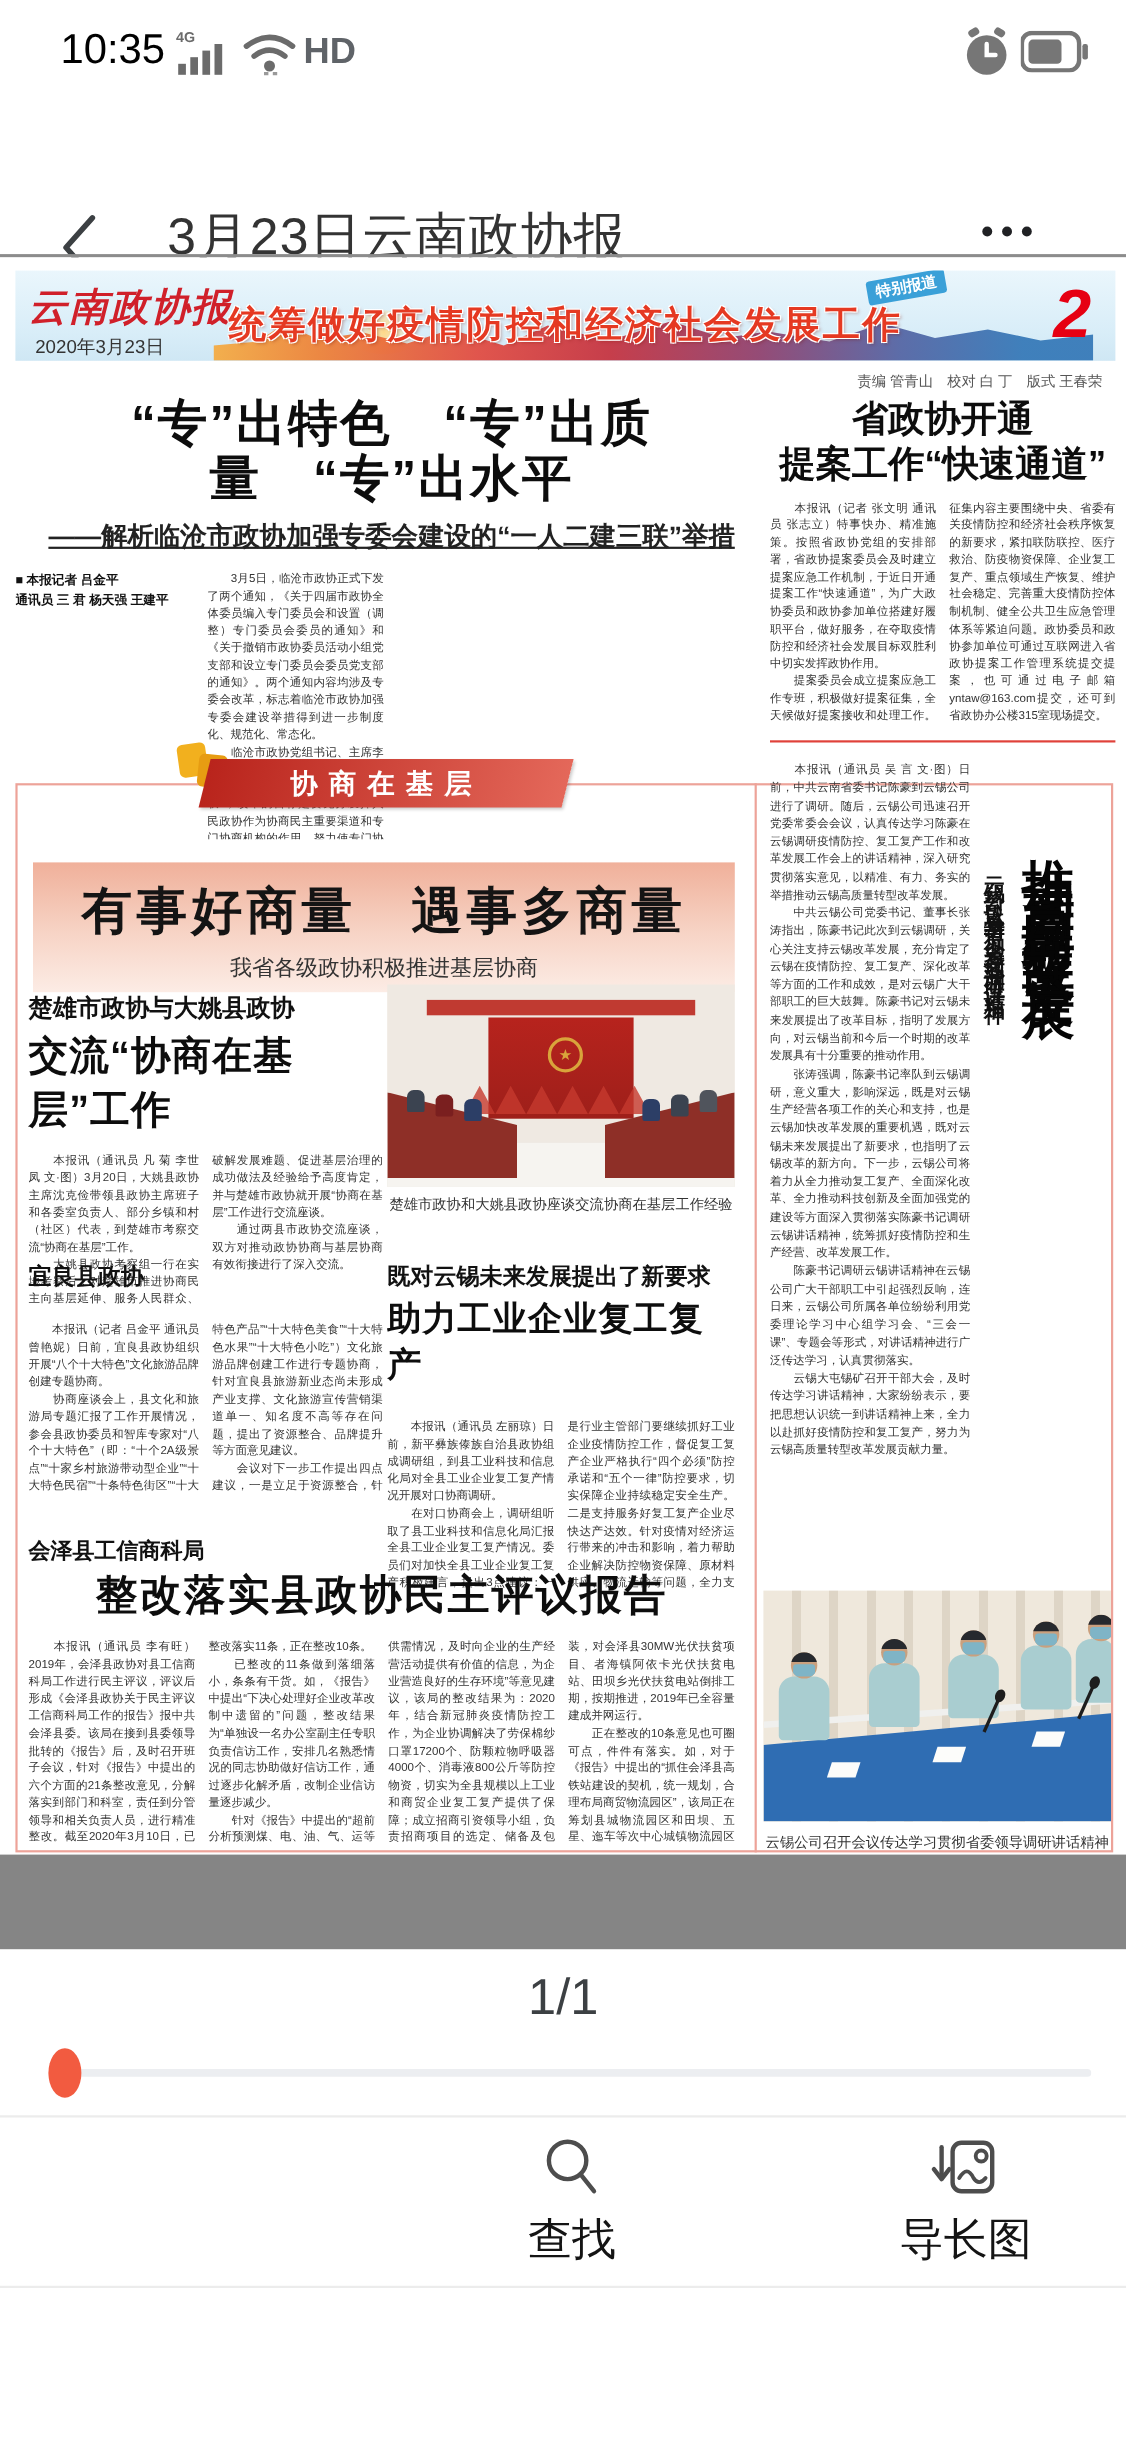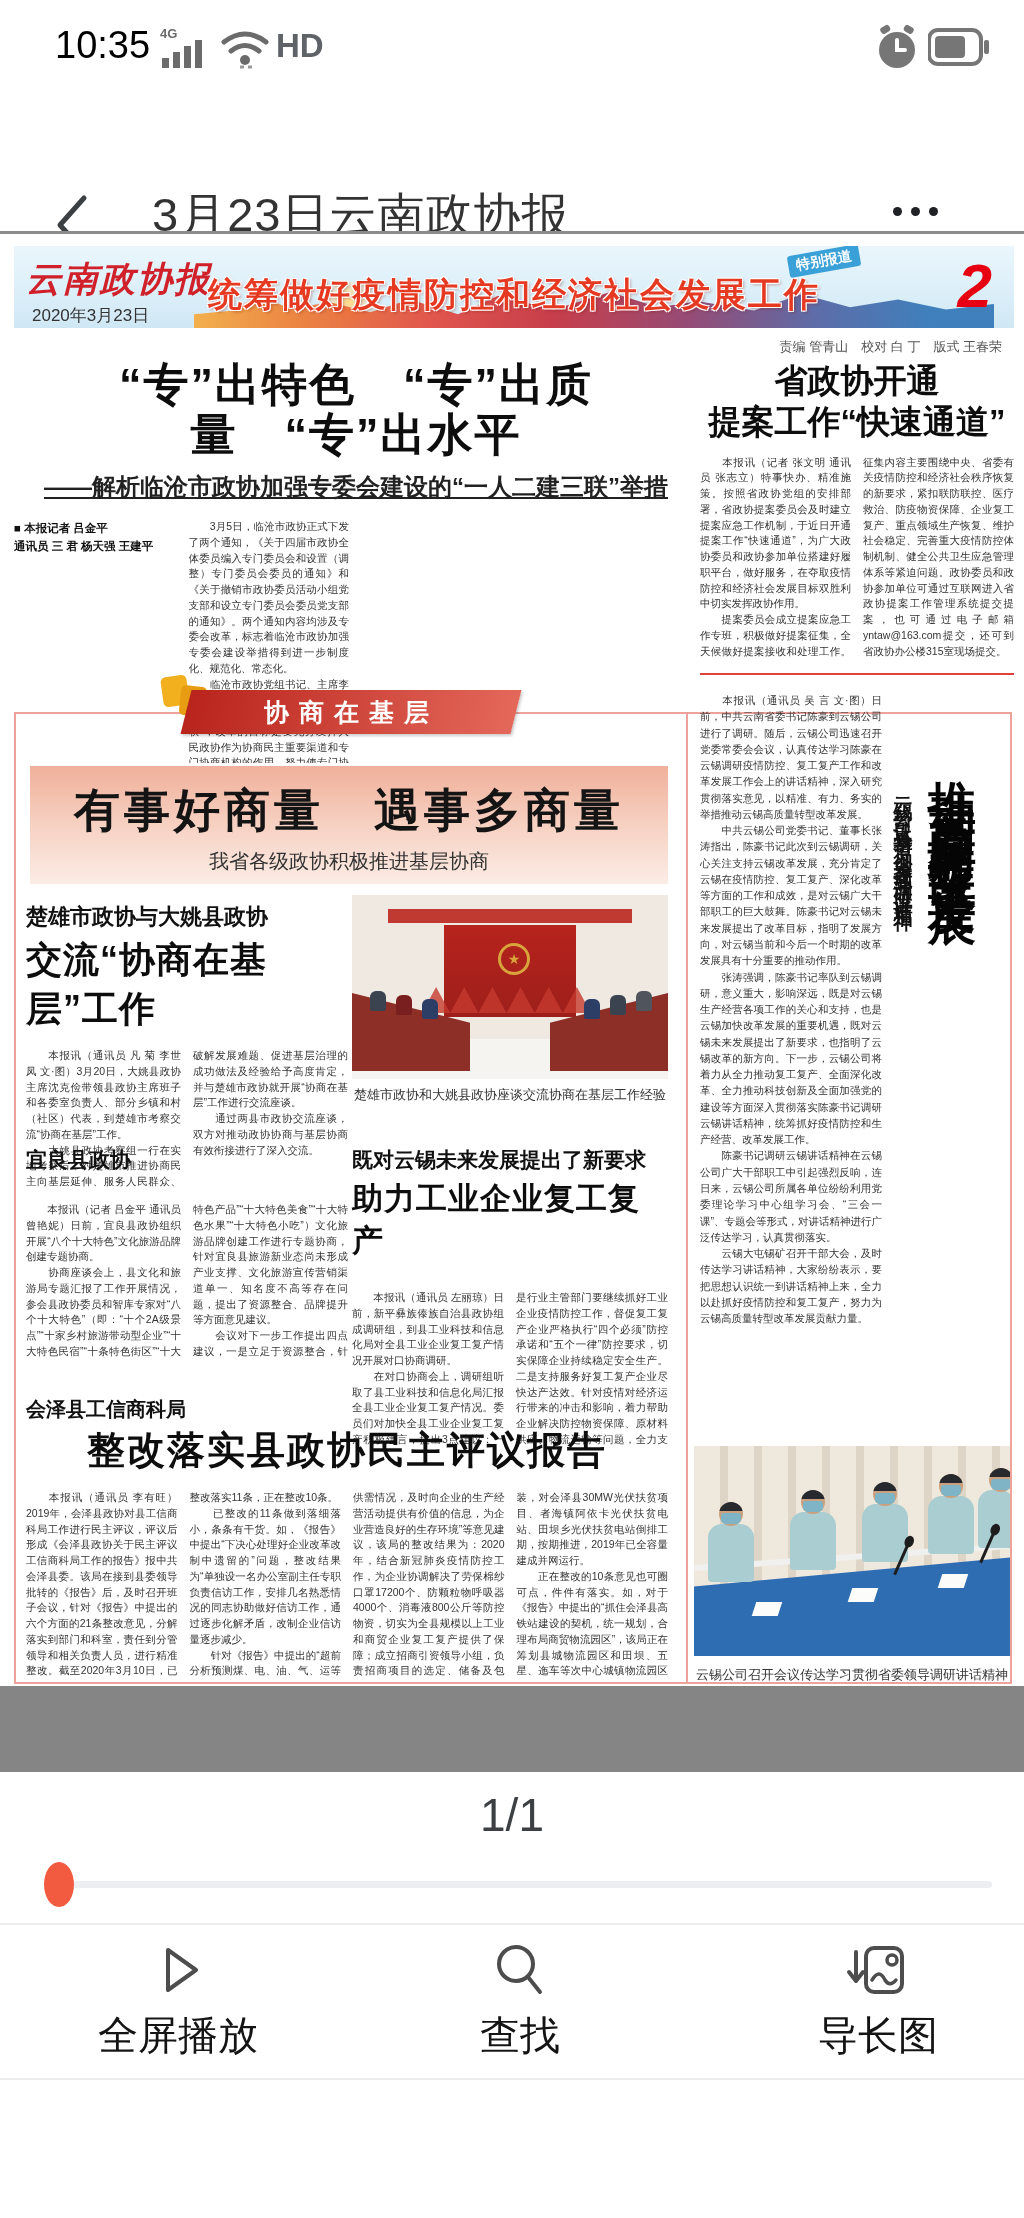--- a/index.html
+++ b/index.html
@@ -60,21 +60,21 @@
   
   .section-box{position:absolute;left:14px;top:478px;width:998px;height:972px;border:2px solid #eda399;box-sizing:border-box;}
   .section-vline{position:absolute;left:686px;top:478px;width:2px;height:972px;background:#eda399;}
   .ribbon{position:absolute;left:186px;top:456px;width:330px;height:44px;
           background:linear-gradient(90deg,#b9241c,#e4685a);transform:skewX(-14deg);
           display:flex;align-items:center;justify-content:center;box-shadow:2px 2px 3px rgba(0,0,0,.2);}
   .ribbon span{transform:skewX(14deg);color:#fff;font-size:25px;font-weight:bold;letter-spacing:10px;}
   .ribbon-chat1{position:absolute;left:162px;top:442px;width:26px;height:30px;background:#f2b01e;border-radius:5px;transform:rotate(-8deg);}
   .ribbon-chat2{position:absolute;left:180px;top:452px;width:26px;height:30px;background:#e79c12;border-radius:5px;transform:rotate(6deg);}
   .ribbon-dots{position:absolute;left:524px;top:486px;color:#fff;font-size:14px;letter-spacing:2px;}
-  .slogan-panel{position:absolute;left:30px;top:532px;width:638px;height:118px;
+  .slogan-panel{position:absolute;left:30px;top:550px;width:638px;height:118px;
                 background:linear-gradient(180deg,#f0b09a 0%,#f7d4c6 55%,#fcece5 100%);}
   .slogan{position:absolute;left:0;top:14px;width:100%;text-align:center;font-family:"Liberation Serif",serif;
           font-weight:900;font-size:46px;color:#141414;letter-spacing:4px;}
   .slogan-sub{position:absolute;left:0;top:82px;width:100%;text-align:center;font-size:20px;color:#333;}
 
   .chuxiong{position:absolute;left:26px;top:668px;width:322px;}
   .cx-kicker{font-size:22px;}
   .cx-h{font-size:36px;font-weight:900;color:#0d0d0d;margin-top:4px;letter-spacing:1px;}
   .cx-body{margin-top:14px;height:152px;column-count:2;column-gap:12px;column-fill:auto;
            font-size:10.5px;line-height:1.5;overflow:hidden;}
@@ -333,26 +333,20 @@
   </div>
 
   <div class="graygap"></div>
 
   <div class="pageind">1/1</div>
   <div class="slider-track"></div>
   <div class="slider-dot"></div>
 
   <div class="tb-divider" style="top:1923px"></div>
 
-  <div class="toolbar-item" style="left:88px;width:180px">
-    <svg width="64" height="64" viewBox="0 0 64 64">
-      <path d="M22 12 L50 32 L22 52 Z" stroke="#4d4d4d" stroke-width="4" fill="none" stroke-linejoin="round"></path>
-    </svg>
-    <span class="lbl">全屏播放</span>
-  </div>
   <div class="toolbar-item" style="left:435px;width:170px">
     <svg width="64" height="64" viewBox="0 0 64 64">
       <circle cx="28" cy="26" r="17" stroke="#4d4d4d" stroke-width="4" fill="none"></circle>
       <path d="M40 39 L52 54" stroke="#4d4d4d" stroke-width="4" stroke-linecap="round"></path>
     </svg>
     <span class="lbl">查找</span>
   </div>
   <div class="toolbar-item" style="left:788px;width:180px">
     <svg width="64" height="64" viewBox="0 0 64 64">
       <rect x="20" y="10" width="36" height="44" rx="8" stroke="#4d4d4d" stroke-width="4" fill="none"></rect>

